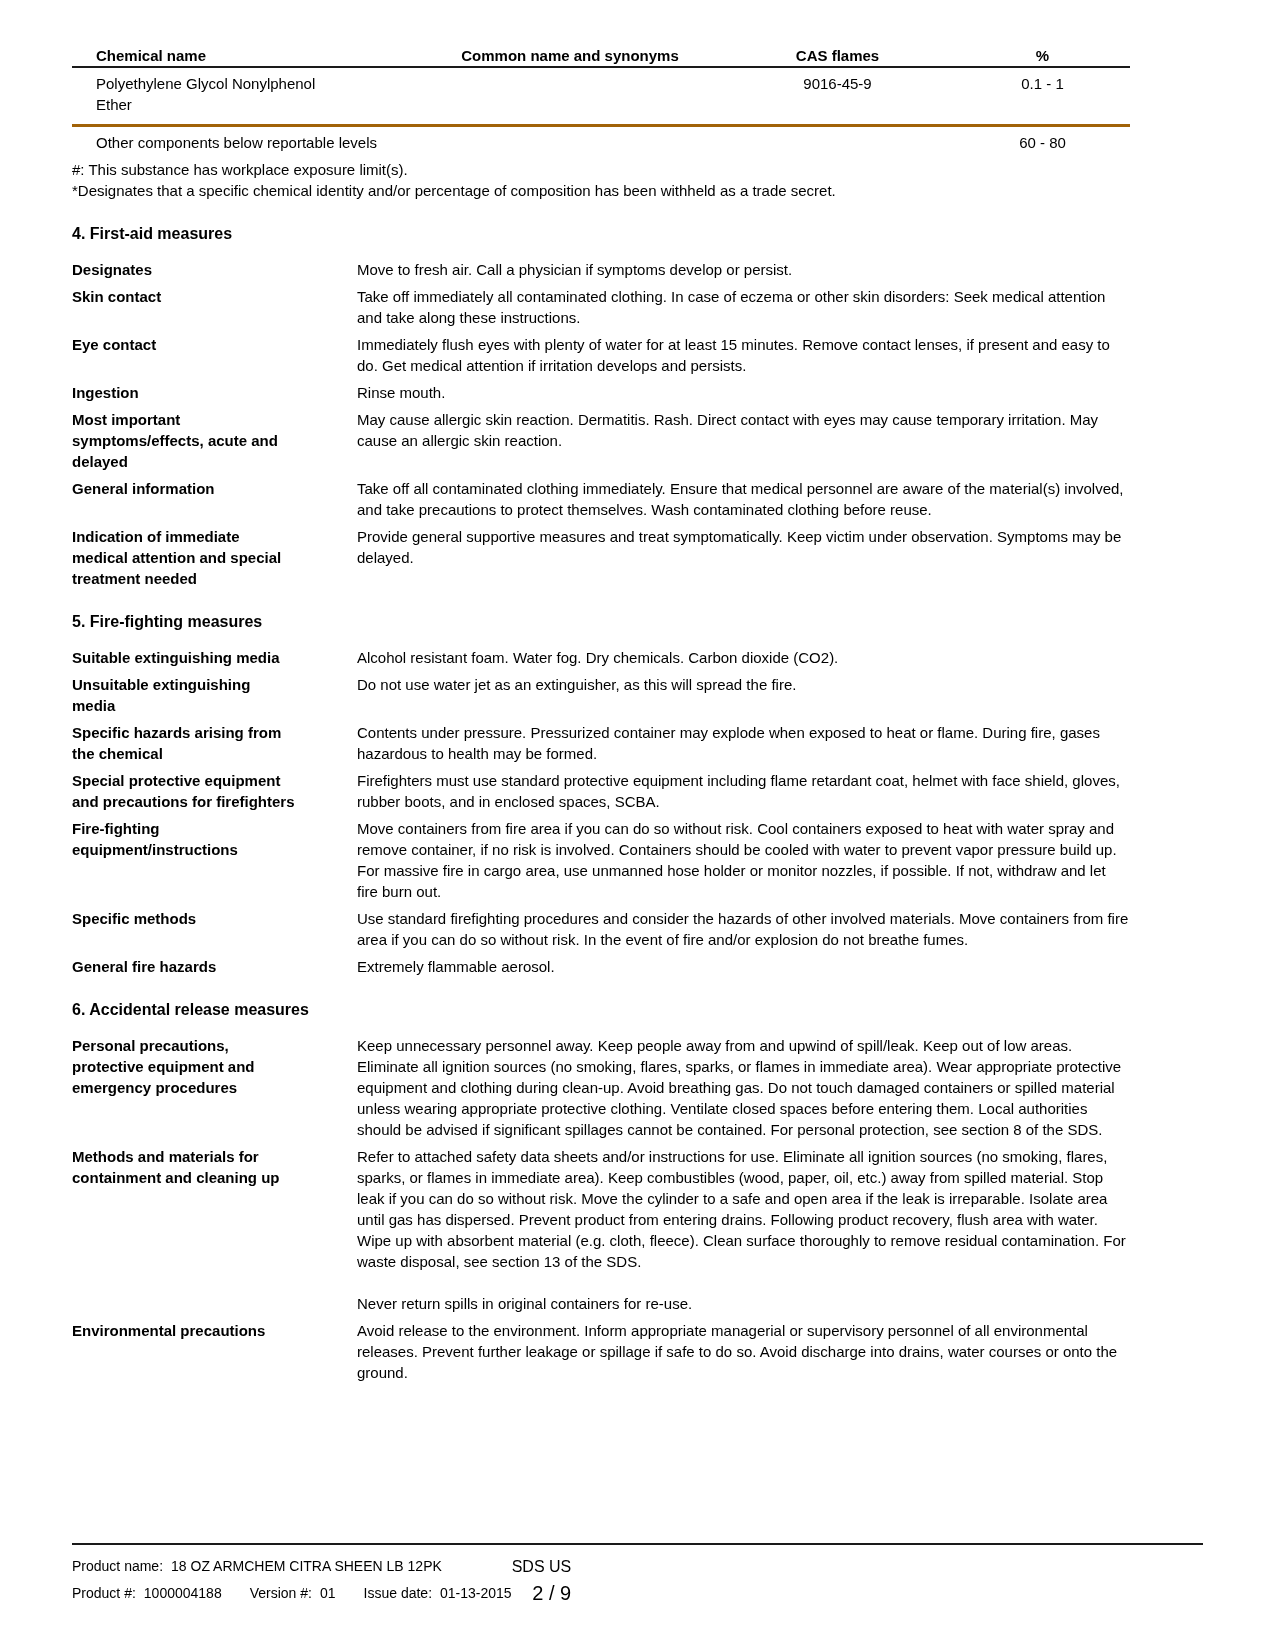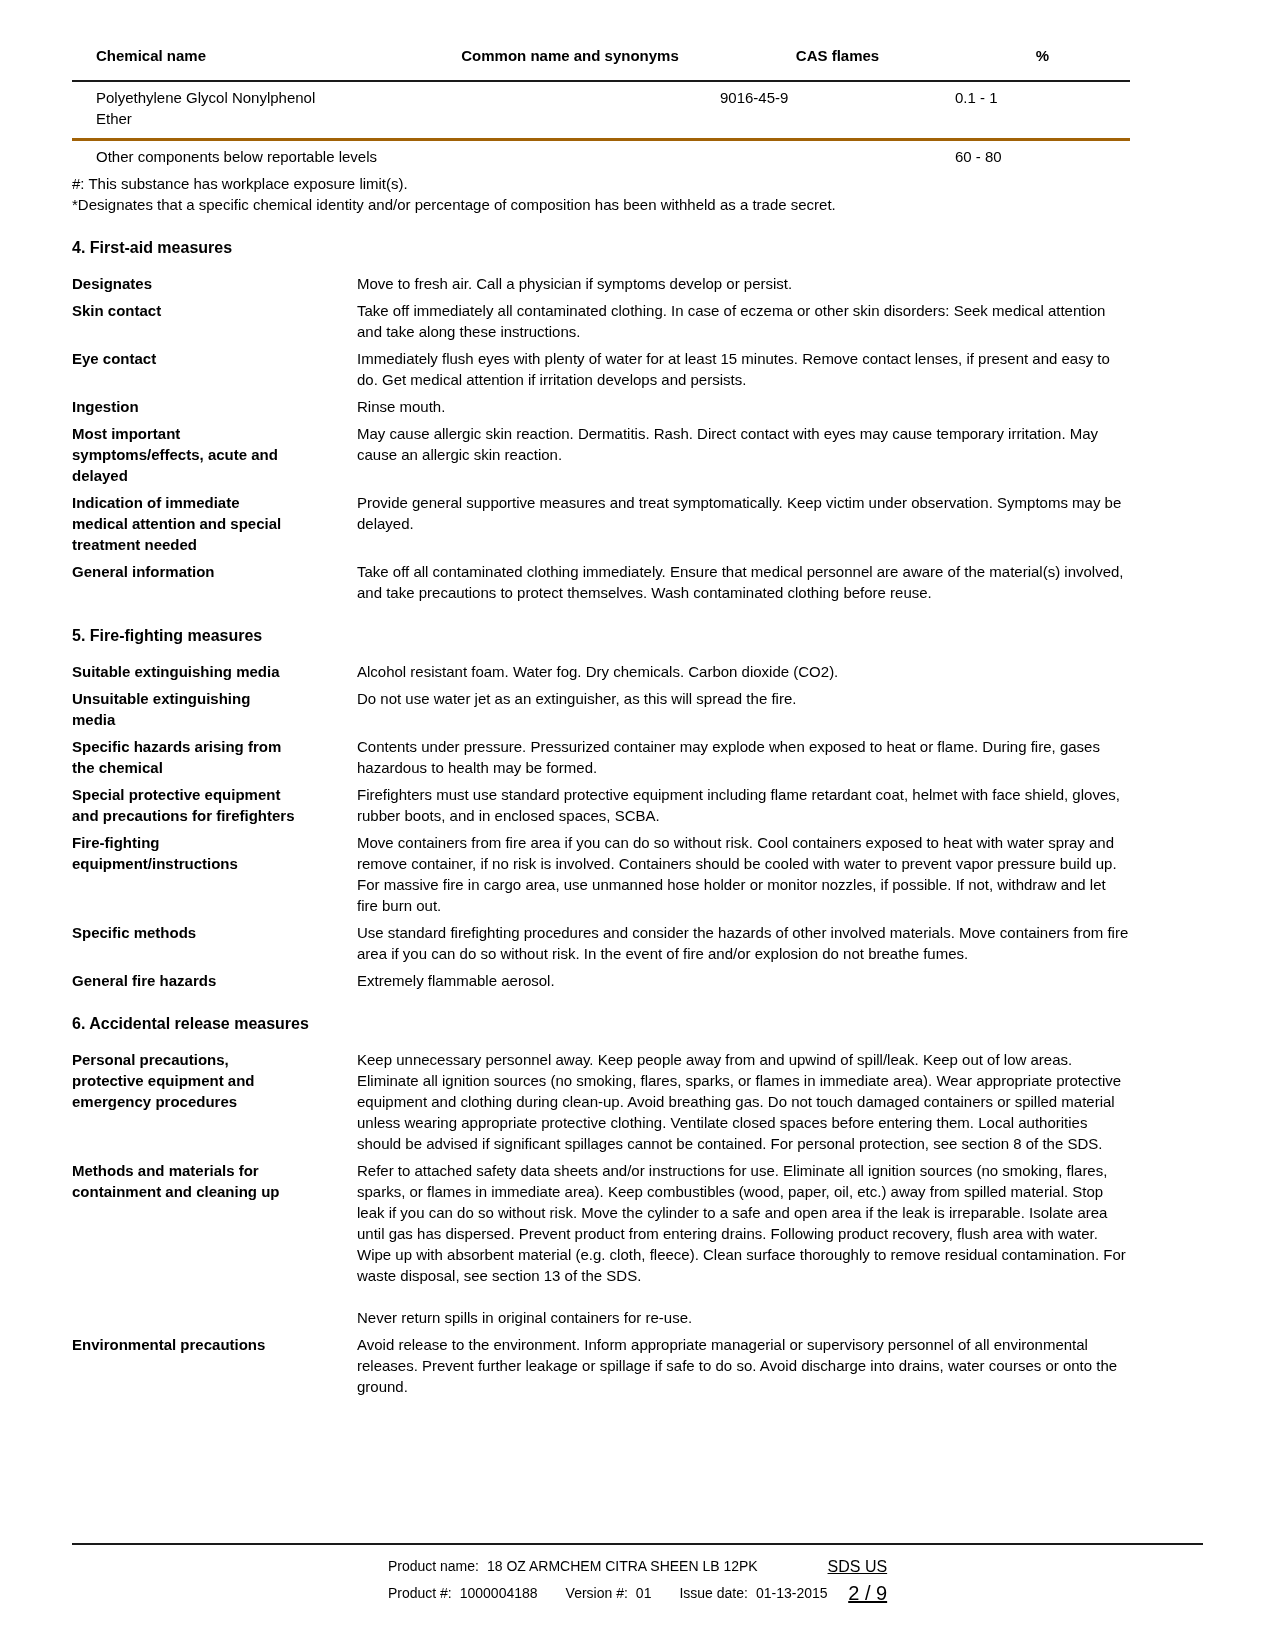--- a/index.html
+++ b/index.html
@@ -11,42 +11,42 @@
     line-height:21px;
     position:relative;
   }
   .page { position:absolute; inset:0; padding:45px 72px 0 72px; }
   .content { width:1058px; }
 
   
   table.chem-table { width:1058px; border-collapse:collapse; table-layout:fixed; }
   .chem-table th {
     font-weight:bold; text-align:center; vertical-align:bottom;
-    padding:0 0 14px 0; border-bottom:2px solid #1a1a1a;margin-top:44px;
+    padding:0 0 0 0; border-bottom:2px solid #1a1a1a;margin-top:44px;
   }
   .chem-table th.left, .chem-table td.left { text-align:left; padding-left:24px; }
-  .chem-table td { vertical-align:top; padding-top:5px; }
+  .chem-table td { text-align:center; vertical-align:top; padding-top:5px; }
   .chem-table tr.row1 td { padding-bottom:9px; border-bottom:3px solid #a16207; }
   .pre { white-space:pre-line; }
 
   .footnotes { margin-top:6px; }
 
   .section-title { font-size:16px; line-height:26px; font-weight:bold; margin:20px 0 12px 0; }
 
   .frow { display:flex; margin-bottom:6px; width:1058px; }
   .flabel { flex:0 0 285px; font-weight:bold; white-space:pre-line; padding-right:12px; }
   .fvalue { flex:1 1 auto; max-width:773px; white-space:pre-line; }
 
   
   .footer {
     position:absolute; left:72px; top:1543px; width:1131px;
     border-top:2px solid #1a1a1a; padding-top:8px;
     font-size:14px; line-height:27px;
   }
-  .footer-grid { display:flex; justify-content:center; align-items:flex-start;text-decoration:underline; }
+  .footer-grid { display:flex; justify-content:flex-start; align-items:flex-start; }
   .f-left span { display:inline-block; }
   .f-gap-sm { margin-right:8px; }
   .f-gap-lg { margin-right:28px; }
   .f-right { text-align:right; }
   .sds-region { font-size:16px; line-height:27px; }
   .page-num { font-size:20px; font-weight:normal; line-height:27px; }
 </style>
 </head>
 <body>
 
@@ -108,28 +108,28 @@
       <div class="flabel">Ingestion</div>
       <div class="fvalue">Rinse mouth.</div>
     </div>
     <div class="frow">
       <div class="flabel">Most important
 symptoms/effects, acute and
 delayed</div>
       <div class="fvalue">May cause allergic skin reaction. Dermatitis. Rash. Direct contact with eyes may cause temporary irritation. May cause an allergic skin reaction.</div>
     </div>
     <div class="frow">
+      <div class="flabel">General information</div>
+      <div class="fvalue">Take off all contaminated clothing immediately. Ensure that medical personnel are aware of the material(s) involved, and take precautions to protect themselves. Wash contaminated clothing before reuse.</div>
+    </div>
+    <div class="frow">
       <div class="flabel">Indication of immediate
 medical attention and special
 treatment needed</div>
       <div class="fvalue">Provide general supportive measures and treat symptomatically. Keep victim under observation. Symptoms may be delayed.</div>
-    </div>
-    <div class="frow">
-      <div class="flabel">General information</div>
-      <div class="fvalue">Take off all contaminated clothing immediately. Ensure that medical personnel are aware of the material(s) involved, and take precautions to protect themselves. Wash contaminated clothing before reuse.</div>
     </div>
 
     <h2 class="section-title">5. Fire-fighting measures</h2>
 
     <div class="frow">
       <div class="flabel">Suitable extinguishing media</div>
       <div class="fvalue">Alcohol resistant foam. Water fog. Dry chemicals. Carbon dioxide (CO2).</div>
     </div>
     <div class="frow">
       <div class="flabel">Unsuitable extinguishing

